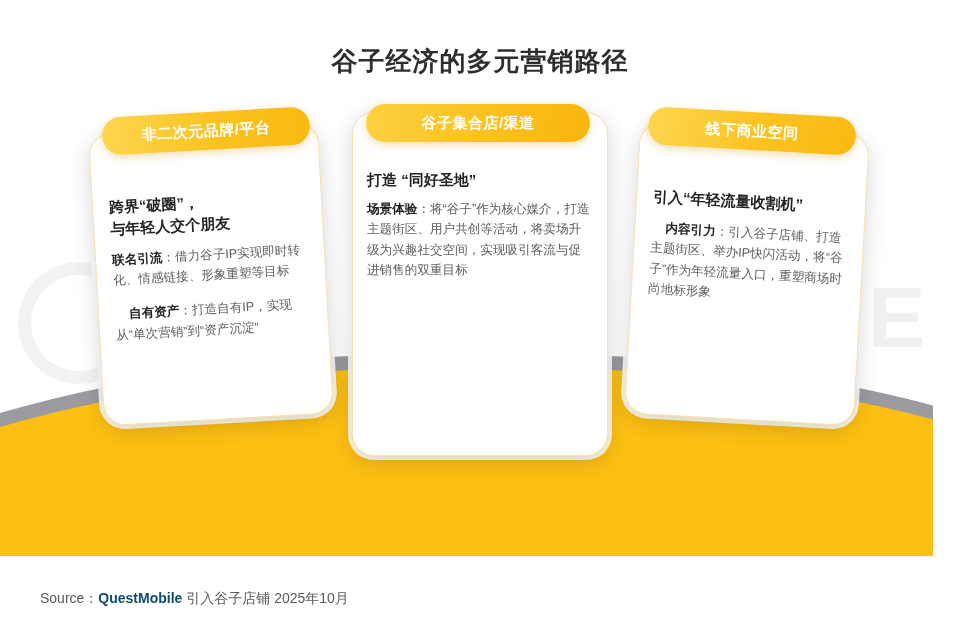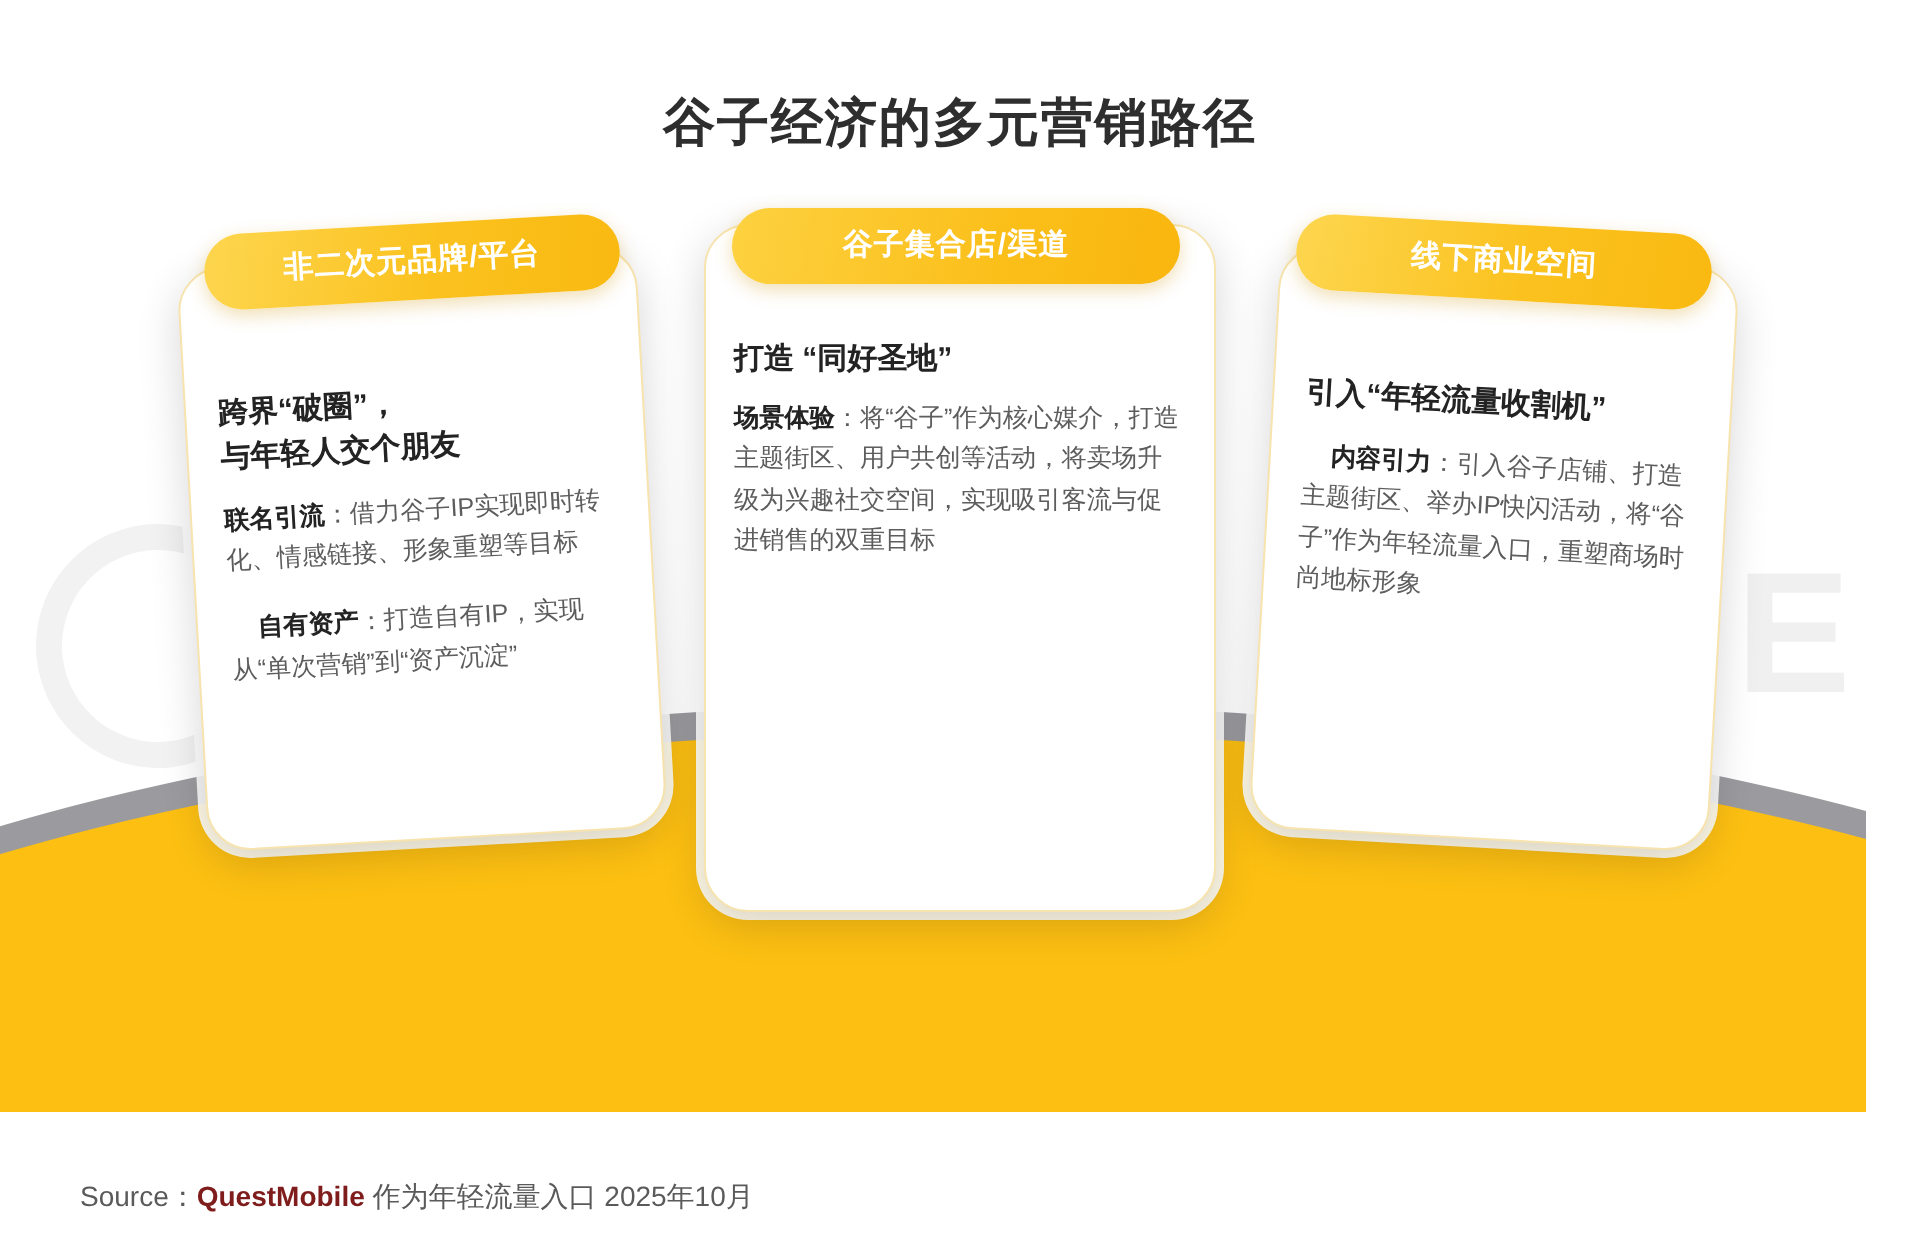--- a/index.html
+++ b/index.html
@@ -144,21 +144,21 @@
     background:linear-gradient(100deg,#fdd64f 0%,#fbc21f 55%,#f9b911 100%);
     transform:rotate(3.2deg);
   }
   .source{
     position:absolute;left:40px;top:608px;
     transform:translateY(-100%);
     font-size:14px;
     color:#5a5a5a;
     white-space:nowrap;
   }
-  .source .brand{ color:#7f1d1d; font-weight:700; }
+  .source .brand{ color:#0c4a6e; font-weight:700; }
 </style>
 </head>
 <body>
 
 <div id="stage">
 
   <div class="band-wrap">
     <div class="band-grey"></div>
     <div class="band-yellow"></div>
   </div>
@@ -197,16 +197,16 @@
     <div class="card-body">
       <div class="card-heading">引入“年轻流量收割机”</div>
       <p class="card-para indent">
         <b>内容引力</b><span>：引入谷子店铺、打造主题街区、举办IP快闪活动，将“谷子”作为年轻流量入口，重塑商场时尚地标形象</span>
       </p>
     </div>
   </div>
   <div class="pill pill-3">线下商业空间</div>
 
   <div class="source">
-    <span>Source：</span><span class="brand">QuestMobile</span><span> 作为年轻流量入口 2025年10月</span>
+    <span>Source：</span><span class="brand">QuestMobile</span><span> 引入谷子店铺 2025年10月</span>
   </div>
 
 </div>
 
 </body></html>

